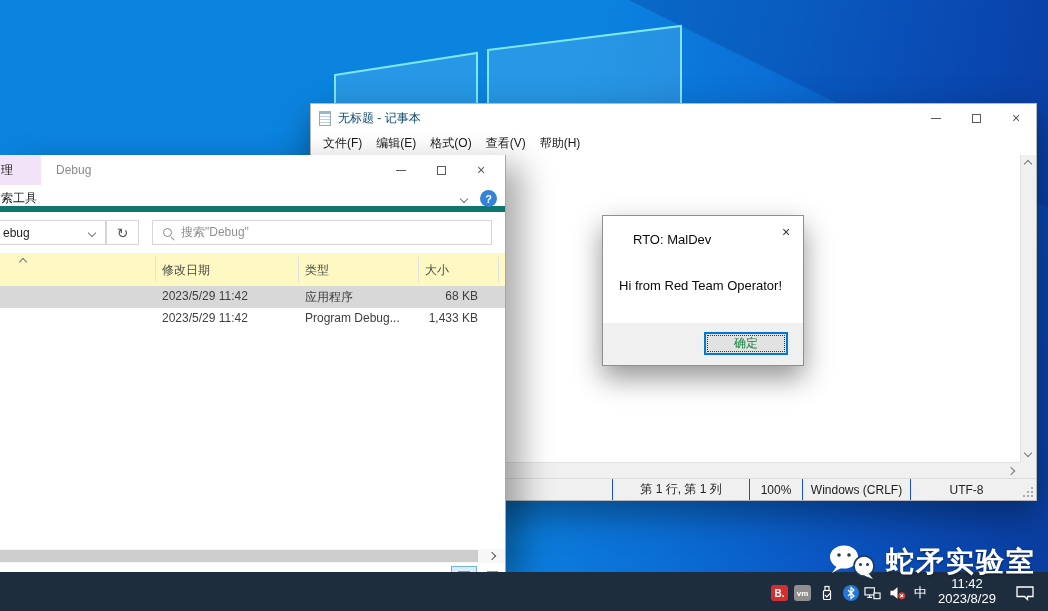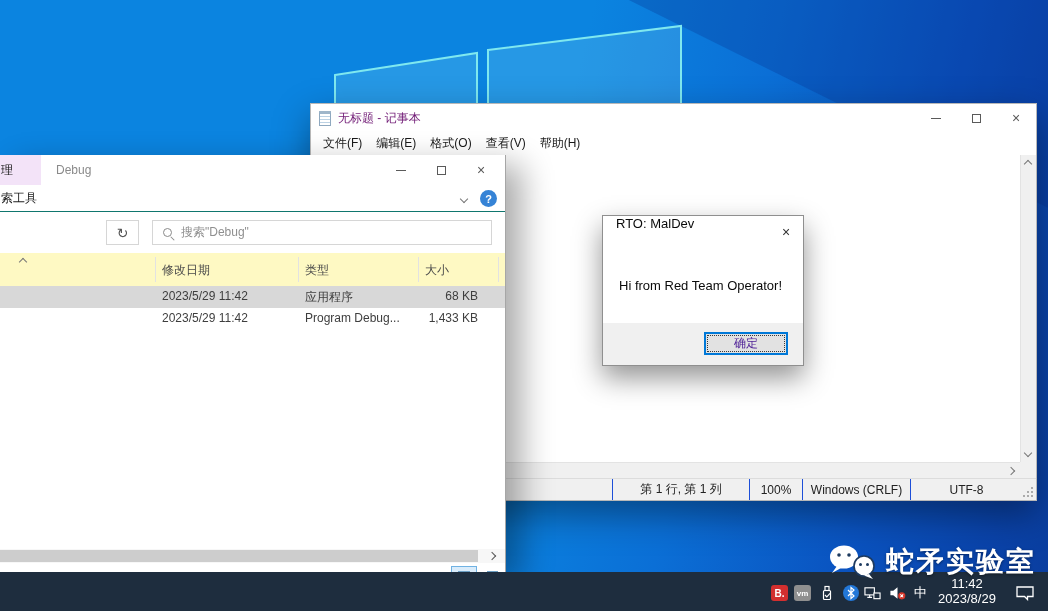--- a/index.html
+++ b/index.html
@@ -24,21 +24,21 @@
   .chev-up { transform:rotate(-135deg); }
   .chev-right { transform:rotate(-45deg); }
 
   
   .notepad { position:absolute; left:310px; top:103px; width:727px; height:398px;
     background:#fff; border:1px solid #b8b8b8; box-shadow:0 14px 34px rgba(0,0,0,.38); z-index:10; }
   .np-title { position:absolute; left:0; top:0; right:0; height:28px; background:#fff;
     display:flex; align-items:center; padding-left:8px; }
   .np-ico { width:12px; height:15px; background:#fdfdfd; border:1px solid #8fa9c0; margin-right:7px;
     background-image:repeating-linear-gradient(#fff 0 2px,#bcd2e4 2px 3px); border-top:3px solid #9fb6ca; }
-  .np-title-text { font-size:12px; color:#701a75; }
+  .np-title-text { font-size:12px; color:#0c4a6e; }
   .np-controls { position:absolute; right:0; top:0; height:28px; display:flex; }
   .np-menu { position:absolute; left:0; top:28px; right:0; height:23px; background:#fff;
     display:flex; align-items:center; padding-left:5px; }
   .np-menu span { font-size:12px; color:#1a1a1a; padding:3px 7px; }
   .np-body { position:absolute; left:0; top:51px; right:0; bottom:22px; background:#fff; }
   .np-vscroll { position:absolute; right:0; top:0; width:16px; bottom:16px; background:#f0f0f0; border-left:1px solid #e3e3e3; }
   .np-vscroll .chev-up { position:absolute; top:6px; left:4px; }
   .np-vscroll .chev-down { position:absolute; bottom:6px; left:4px; }
   .np-hscroll { position:absolute; left:0; right:16px; bottom:0; height:16px; background:#f0f0f0; border-top:1px solid #e3e3e3; }
   .np-hscroll .chev-right { position:absolute; right:6px; top:5px; }
@@ -53,21 +53,21 @@
 
   
   .explorer { position:absolute; left:0; top:155px; width:506px; height:417px; background:#fff;
     border-right:1px solid #a6a6a6; box-shadow:16px 10px 30px rgba(0,0,0,.33); z-index:20; overflow:hidden; }
   .ex-title { position:absolute; left:0; top:0; right:0; height:30px; background:#fff; }
   .ex-tab-manage { position:absolute; left:0; top:0; width:41px; height:30px; background:#f3e3f8;
     display:flex; align-items:center; font-size:12px; color:#1a1a1a; padding-left:1px; }
   .ex-title-text { position:absolute; left:56px; top:0; height:30px; display:flex; align-items:center;
     font-size:12px; color:#8a8a8a; }
   .ex-controls { position:absolute; right:4px; top:0; height:30px; display:flex; }
-  .ex-ribbon { position:absolute; left:0; top:30px; right:0; height:27px; background:#fff; border-bottom:1px solid #0f766e; }
+  .ex-ribbon { position:absolute; left:0; top:30px; right:0; height:27px; background:#fff; border-bottom:6px solid #0f766e; }
   .ex-tab-search { position:absolute; left:1px; top:0; height:27px; display:flex; align-items:center;
     font-size:12px; color:#1a1a1a; }
   .ex-ribbon .chev-down { position:absolute; right:38px; top:11px; }
   .ex-help { position:absolute; right:8px; top:5px; width:17px; height:17px; border-radius:50%;
     background:#3583d6; color:#fff; font-size:11px; font-weight:bold; display:flex; align-items:center; justify-content:center; }
   .ex-addr-row { position:absolute; left:0; top:58px; right:0; height:40px; background:#fff; }
   .ex-addr { position:absolute; left:0; top:7px; width:106px; height:25px; border:1px solid #d6d6d6; border-left:none;
     display:flex; align-items:center; font-size:12px; color:#222; padding-left:3px; }
   .ex-addr .chev-down { position:absolute; right:10px; top:9px; }
   .ex-refresh { position:absolute; left:106px; top:7px; width:33px; height:25px; border:1px solid #d6d6d6;
@@ -95,28 +95,28 @@
   .ex-viewbtn { position:absolute; top:3px; width:26px; height:17px; display:flex; align-items:center; justify-content:center; }
   .ex-viewbtn.details { left:451px; background:#d9ecfb; border:1px solid #70b2e3; }
   .ex-viewbtn.icons { left:481px; width:22px; }
   .vb-lines { width:12px; height:8px; background:repeating-linear-gradient(#6c9fc4 0 1px,transparent 1px 3px); }
   .vb-rect { width:11px; height:8px; border:1px solid #6c9fc4; }
 
   
   .msgbox { position:absolute; left:602px; top:215px; width:202px; height:151px; background:#fff;
     border:1px solid #8f8f8f; box-shadow:0 12px 26px rgba(0,0,0,.42); z-index:30; }
   .mb-title { position:absolute; left:0; top:0; right:0; height:31px; background:#fff;
-    display:flex; align-items:flex-start; padding-left:13px; font-size:13px; color:#0a0a0a; }
+    display:flex; align-items:flex-end; padding-left:30px; font-size:13px; color:#0a0a0a; }
   .mb-close { position:absolute; right:2px; top:2px; width:30px; height:27px; display:flex;
     align-items:center; justify-content:center; font-size:14px; color:#333; }
   .mb-text { position:absolute; left:16px; top:62px; font-size:13px; color:#0a0a0a; }
   .mb-footer { position:absolute; left:0; right:0; bottom:0; height:42px; background:#f0f0f0; }
   .mb-ok { position:absolute; right:15px; top:9px; width:84px; height:23px; background:#e2e2e2;
     border:2px solid #0078d7; outline:1px dotted #3a3a3a; outline-offset:-4px;
-    display:flex; align-items:center; justify-content:center; font-size:12px; color:#4c1d95; }
+    display:flex; align-items:center; justify-content:center; font-size:12px; color:#15803d; }
 
   
   .taskbar { position:absolute; left:0; top:572px; width:1048px; height:39px; background:#1e2d3e; z-index:40; }
   .tray-ic { position:absolute; top:13px; width:17px; height:16px; display:flex; align-items:center; justify-content:center; }
   .ic-av { left:771px; background:#d32f2f; border-radius:3px; color:#fff; font-size:10px; font-weight:bold; }
   .ic-vm { left:794px; background:#8f8f8f; border-radius:3px; color:#fff; font-size:8px; font-weight:bold; letter-spacing:0; }
   .ic-usb { left:818px; }
   .ic-bt  { left:842px; }
   .ic-net { left:864px; }
   .ic-vol { left:889px; }
@@ -206,20 +206,24 @@
       </div>
     </div>
     <div class="ex-ribbon">
       <div class="ex-tab-search">
         <span>索工具</span>
       </div>
       <i class="chev chev-down"></i>
       <div class="ex-help">?</div>
     </div>
     <div class="ex-addr-row">
+      <div class="ex-addr">
+        <span>ebug</span>
+        <i class="chev chev-down"></i>
+      </div>
       <div class="ex-refresh">↻</div>
       <div class="ex-search">
         <i class="mag"></i>
         <span class="ex-search-ph">搜索"Debug"</span>
       </div>
     </div>
     <div class="ex-headers">
       <i class="chev chev-up ex-sort"></i>
       <i class="sep" style="left:155px"></i>
       <i class="sep" style="left:298px"></i>

